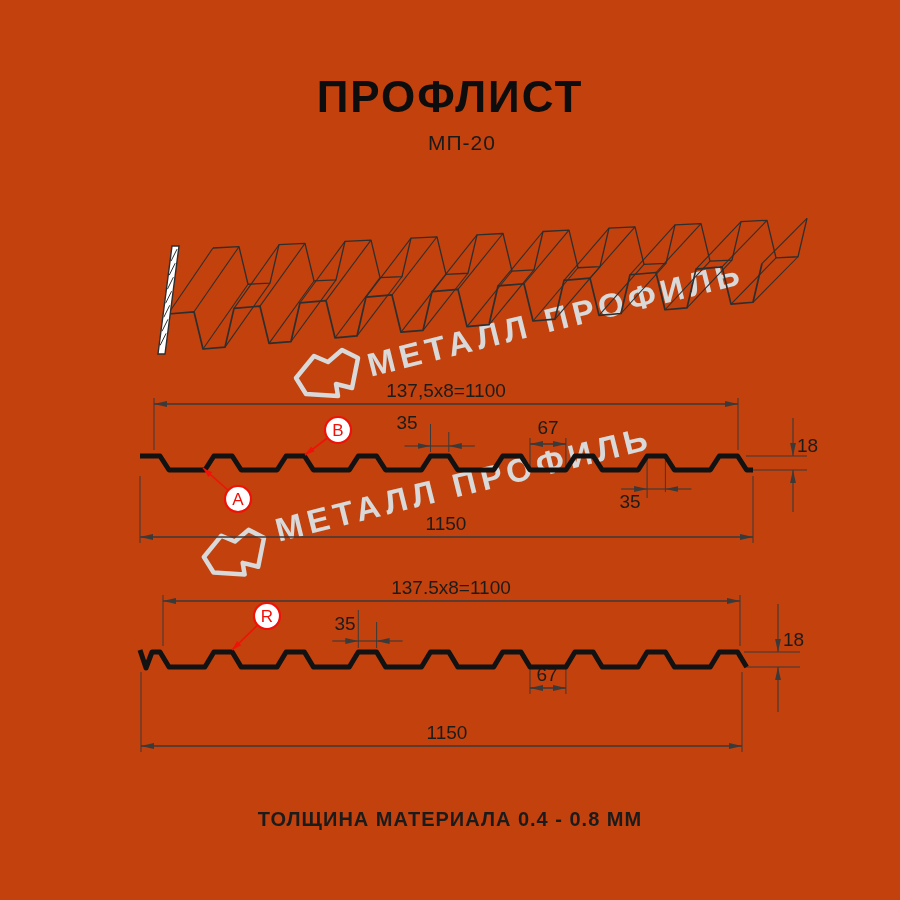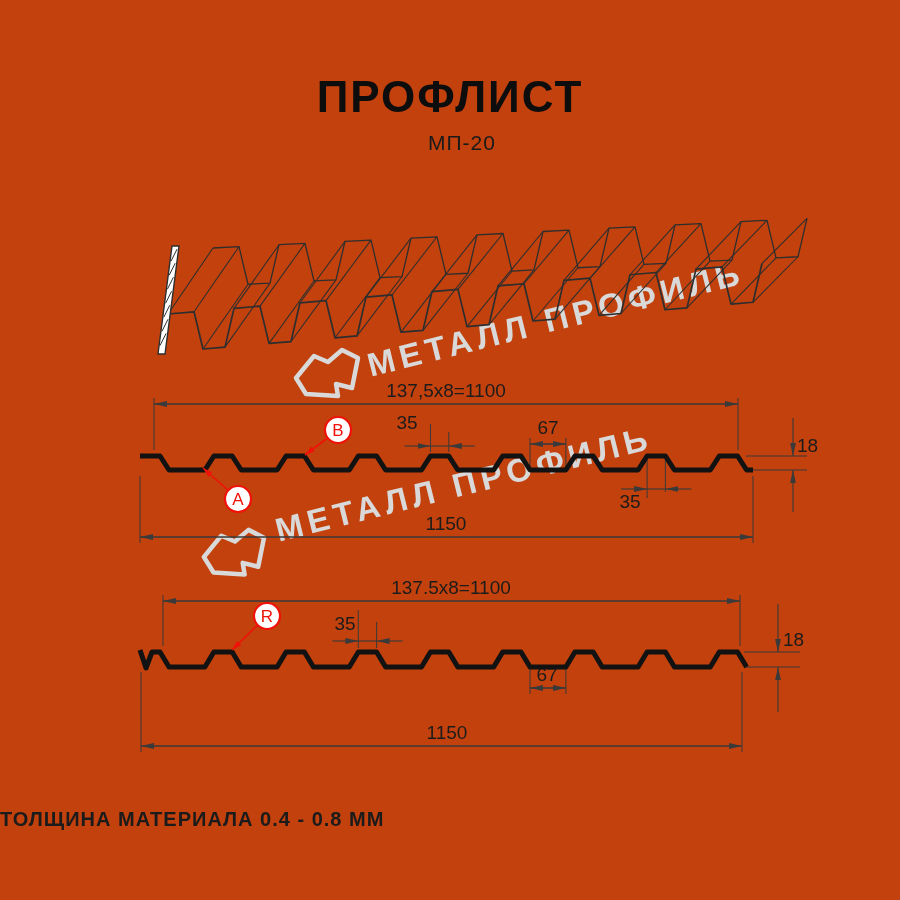--- a/index.html
+++ b/index.html
@@ -2,21 +2,21 @@
 <html><head>
 <meta charset="utf-8">
 <style>
   html,body{margin:0;padding:0;background:#fff;}
   .page{position:relative;width:900px;height:900px;background:#c2410c;overflow:hidden;
         font-family:"Liberation Sans",sans-serif;}
   .title{position:absolute;left:0;top:72px;width:900px;text-align:center;
          font-size:44px;font-weight:700;letter-spacing:2px;color:#0d0d0d;z-index:3;}
   .subtitle{position:absolute;left:0;top:131px;width:900px;text-align:center;
          font-size:21px;font-weight:500;letter-spacing:1px;color:#1a1a1a;z-index:3;padding-left:12px;}
-  .footer-note{position:absolute;left:0;top:808px;width:900px;text-align:left;
+  .footer-note{position:absolute;left:0;top:808px;width:900px;text-align:center;
          font-size:20px;font-weight:700;letter-spacing:1px;color:#1b1b1b;z-index:3;}
   .wm{position:absolute;color:#d9d9d9;font-weight:700;font-size:33px;letter-spacing:5px;
       white-space:nowrap;transform:rotate(-14deg);transform-origin:0 50%;z-index:1;}
   #wm1{left:368px;top:347px;}
   #wm2{left:276px;top:512px;}
   #diagram{position:absolute;left:0;top:0;z-index:2;}
   #diagram text{font-family:"Liberation Sans",sans-serif;}
 </style>
 </head>
 <body>

